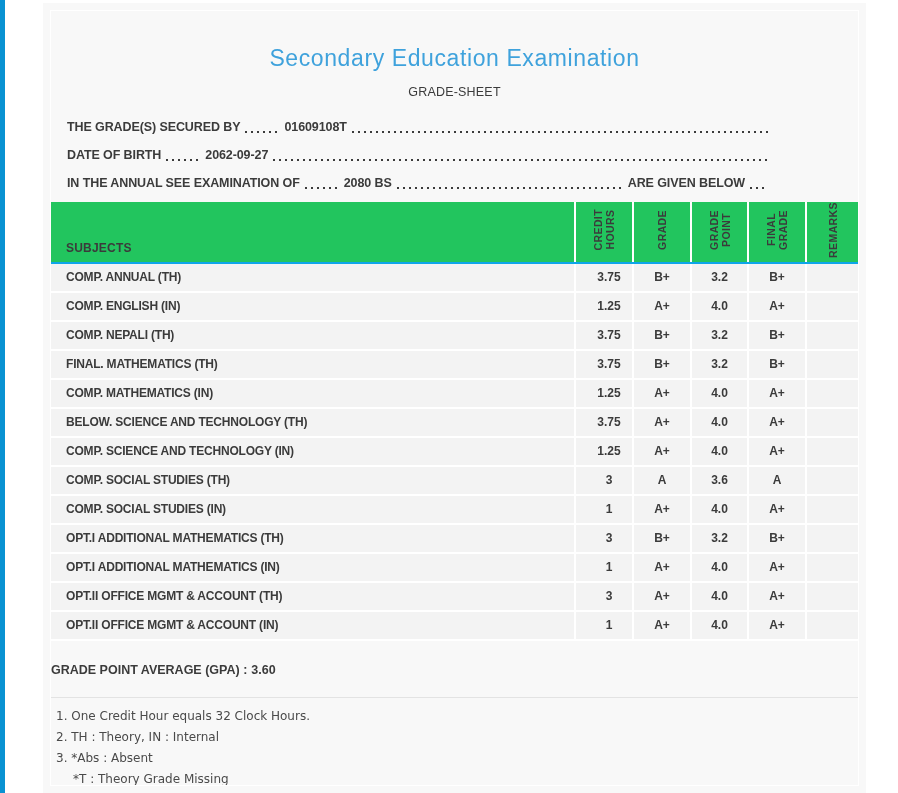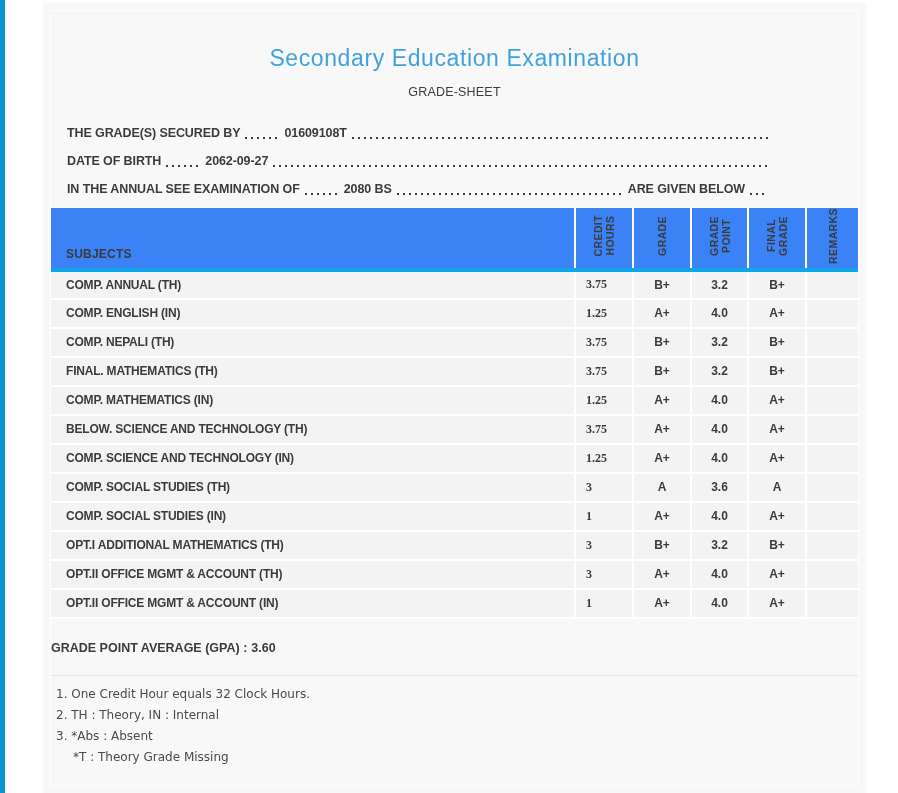--- a/index.html
+++ b/index.html
@@ -39,21 +39,21 @@
   }
   .subtitle {
     margin: 13px 0 0 0;
     text-align: center;
     font-size: 12.5px;
     line-height: 15px;
     font-weight: 400;
     letter-spacing: 0.2px;
     color: #3b3b3b;
   }
-  .info { margin: 24px 0 0 16px; width: 706px; }
+  .info { margin: 18px 0 0 16px; width: 706px; }
   .info-line {
     display: flex;
     align-items: flex-end;
     margin-bottom: 9px;
     font-size: 12.5px;
     line-height: 19px;
     font-weight: 700;
     letter-spacing: -0.1px;
     white-space: nowrap;
   }
@@ -73,22 +73,22 @@
     table-layout: fixed;
   }
   col.c-sub { width: auto; }
   col.c-credit { width: 58px; }
   col.c-grade { width: 58px; }
   col.c-point { width: 57px; }
   col.c-final { width: 58px; }
   col.c-remarks { width: 52px; }
 
   thead th {
-    background: #3b82f6;
-    border-bottom: 4px solid #0ea5e9;
+    background: #22c55e;
+    border-bottom: 2px solid #0ea5e9;
     height: 50px;
     font-weight: 700;
     color: #3b3b3b;
     padding: 0;
   }
   th.subjects {
     text-align: left;
     vertical-align: bottom;
     padding: 0 0 7px 15px;
     font-size: 12px;
@@ -109,21 +109,21 @@
   tbody td {
     background: #f3f3f3;
     border-bottom: 2px solid #ffffff;
     height: 29px;
     font-size: 12px;
     font-weight: 700;
     color: #3b3b3b;
     padding: 0;
   }
   td.subject { padding-left: 15px; letter-spacing: -0.2px; }
-  td.credit  { text-align: left; padding-left: 10px; font-family: Liberation Serif, serif; }
+  td.credit  { text-align: center; padding-left: 10px; }
   td.center  { text-align: center; }
 
   .gpa {
     margin-top: 22px;
     padding-right: 3px;
     font-size: 12.5px;
     font-weight: 700;
     color: #3b3b3b;
   }
   .gpa-value { margin-left: 4px; }
@@ -273,20 +273,28 @@
           </tr>
           <tr>
             <td class="subject">OPT.I ADDITIONAL MATHEMATICS (TH)</td>
             <td class="credit col-border">3</td>
             <td class="center col-border">B+</td>
             <td class="center col-border">3.2</td>
             <td class="center col-border">B+</td>
             <td class="center col-border"></td>
           </tr>
           <tr>
+            <td class="subject">OPT.I ADDITIONAL MATHEMATICS (IN)</td>
+            <td class="credit col-border">1</td>
+            <td class="center col-border">A+</td>
+            <td class="center col-border">4.0</td>
+            <td class="center col-border">A+</td>
+            <td class="center col-border"></td>
+          </tr>
+          <tr>
             <td class="subject">OPT.II OFFICE MGMT &amp; ACCOUNT (TH)</td>
             <td class="credit col-border">3</td>
             <td class="center col-border">A+</td>
             <td class="center col-border">4.0</td>
             <td class="center col-border">A+</td>
             <td class="center col-border"></td>
           </tr>
           <tr>
             <td class="subject">OPT.II OFFICE MGMT &amp; ACCOUNT (IN)</td>
             <td class="credit col-border">1</td>

